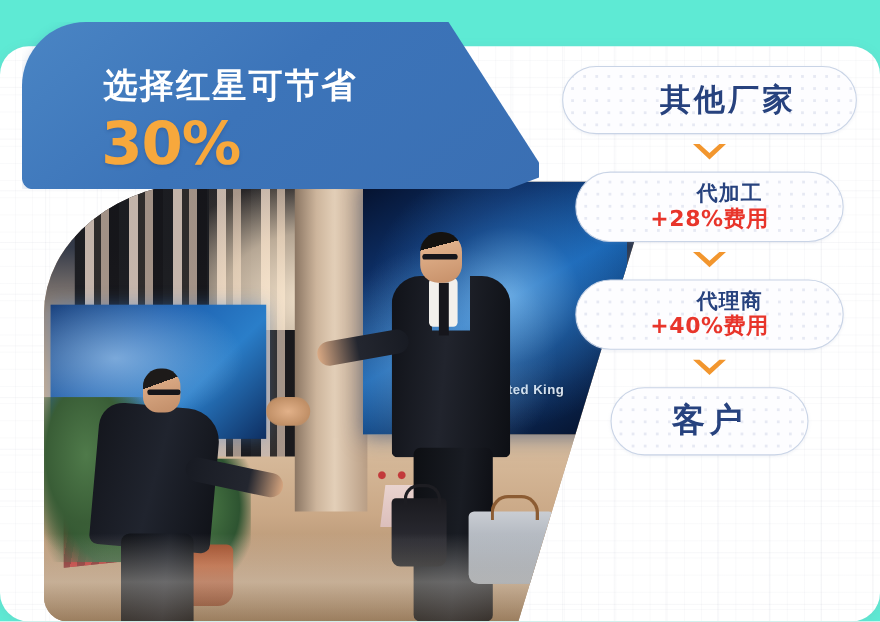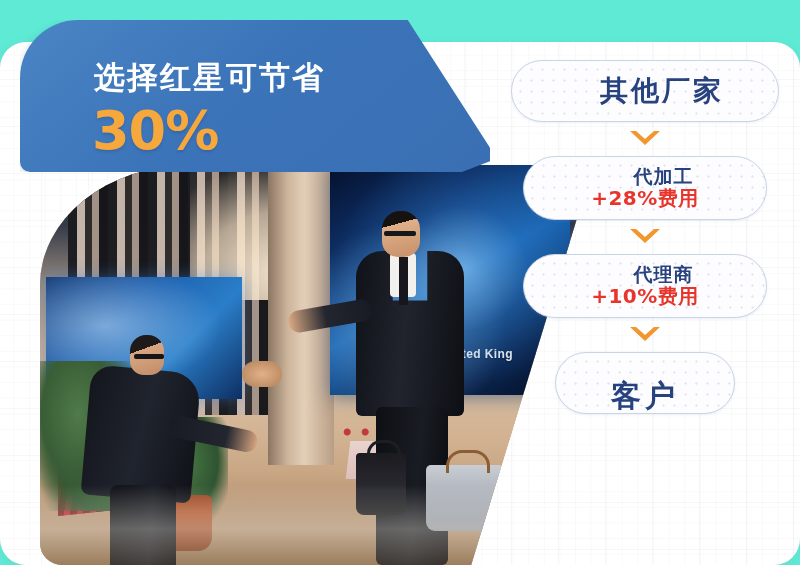--- a/index.html
+++ b/index.html
@@ -341,21 +341,21 @@
     color: #e8352b;
     font-weight: bold;
     font-family: "DejaVu Sans", "Liberation Sans", sans-serif;
     line-height: 1.12;
   }
   .pill.big   { width: 268px; height: 62px; }
   .pill.big .pill-title { font-size: 28px; letter-spacing: 3px; margin-left: 34px; }
   .pill.two   { width: 244px; height: 64px; }
   .pill.two .pill-title { font-size: 19px; letter-spacing: 1px; margin-left: 37px; }
   .pill.two .pill-sub   { font-size: 20px; letter-spacing: 0.5px; }
-  .pill.last  { width: 180px; height: 62px; justify-content: flex-end; }
+  .pill.last  { width: 180px; height: 62px; }
   .pill.last .pill-title { font-size: 30px; letter-spacing: 4px; }
 
   .arrow {
     display: flex;
     justify-content: center;
     margin: 6px 0 6px 0;
     height: 22px;
   }
   .arrow svg { display: block; }
 
@@ -440,21 +440,21 @@
 
     <div class="arrow">
       <svg width="34" height="20" viewBox="0 0 34 20" aria-hidden="true">
         <path d="M2 3 L17 17 L32 3 L26 3 L17 11 L8 3 Z" fill="#f2962e"></path>
       </svg>
     </div>
 
     <div class="flow-row">
       <div class="pill two">
         <div class="pill-title">代理商</div>
-        <div class="pill-sub">+10%费用</div>
+        <div class="pill-sub">+40%费用</div>
       </div>
     </div>
 
     <div class="arrow">
       <svg width="34" height="20" viewBox="0 0 34 20" aria-hidden="true">
         <path d="M2 3 L17 17 L32 3 L26 3 L17 11 L8 3 Z" fill="#f2962e"></path>
       </svg>
     </div>
 
     <div class="flow-row">

